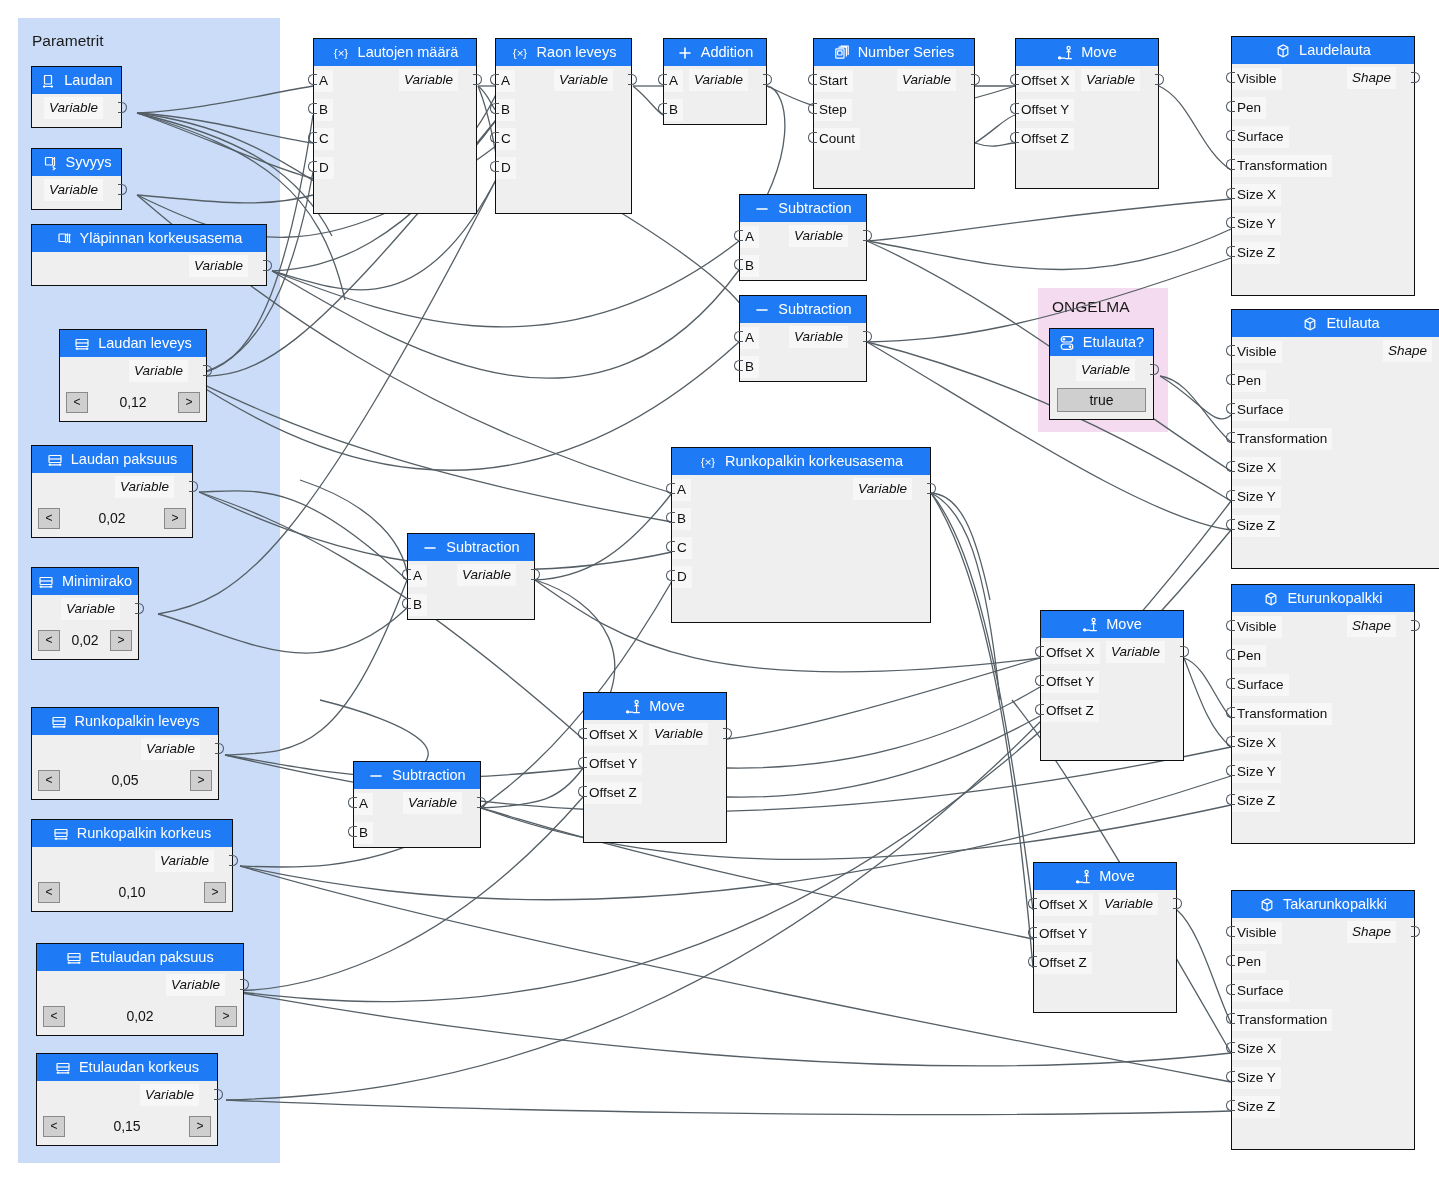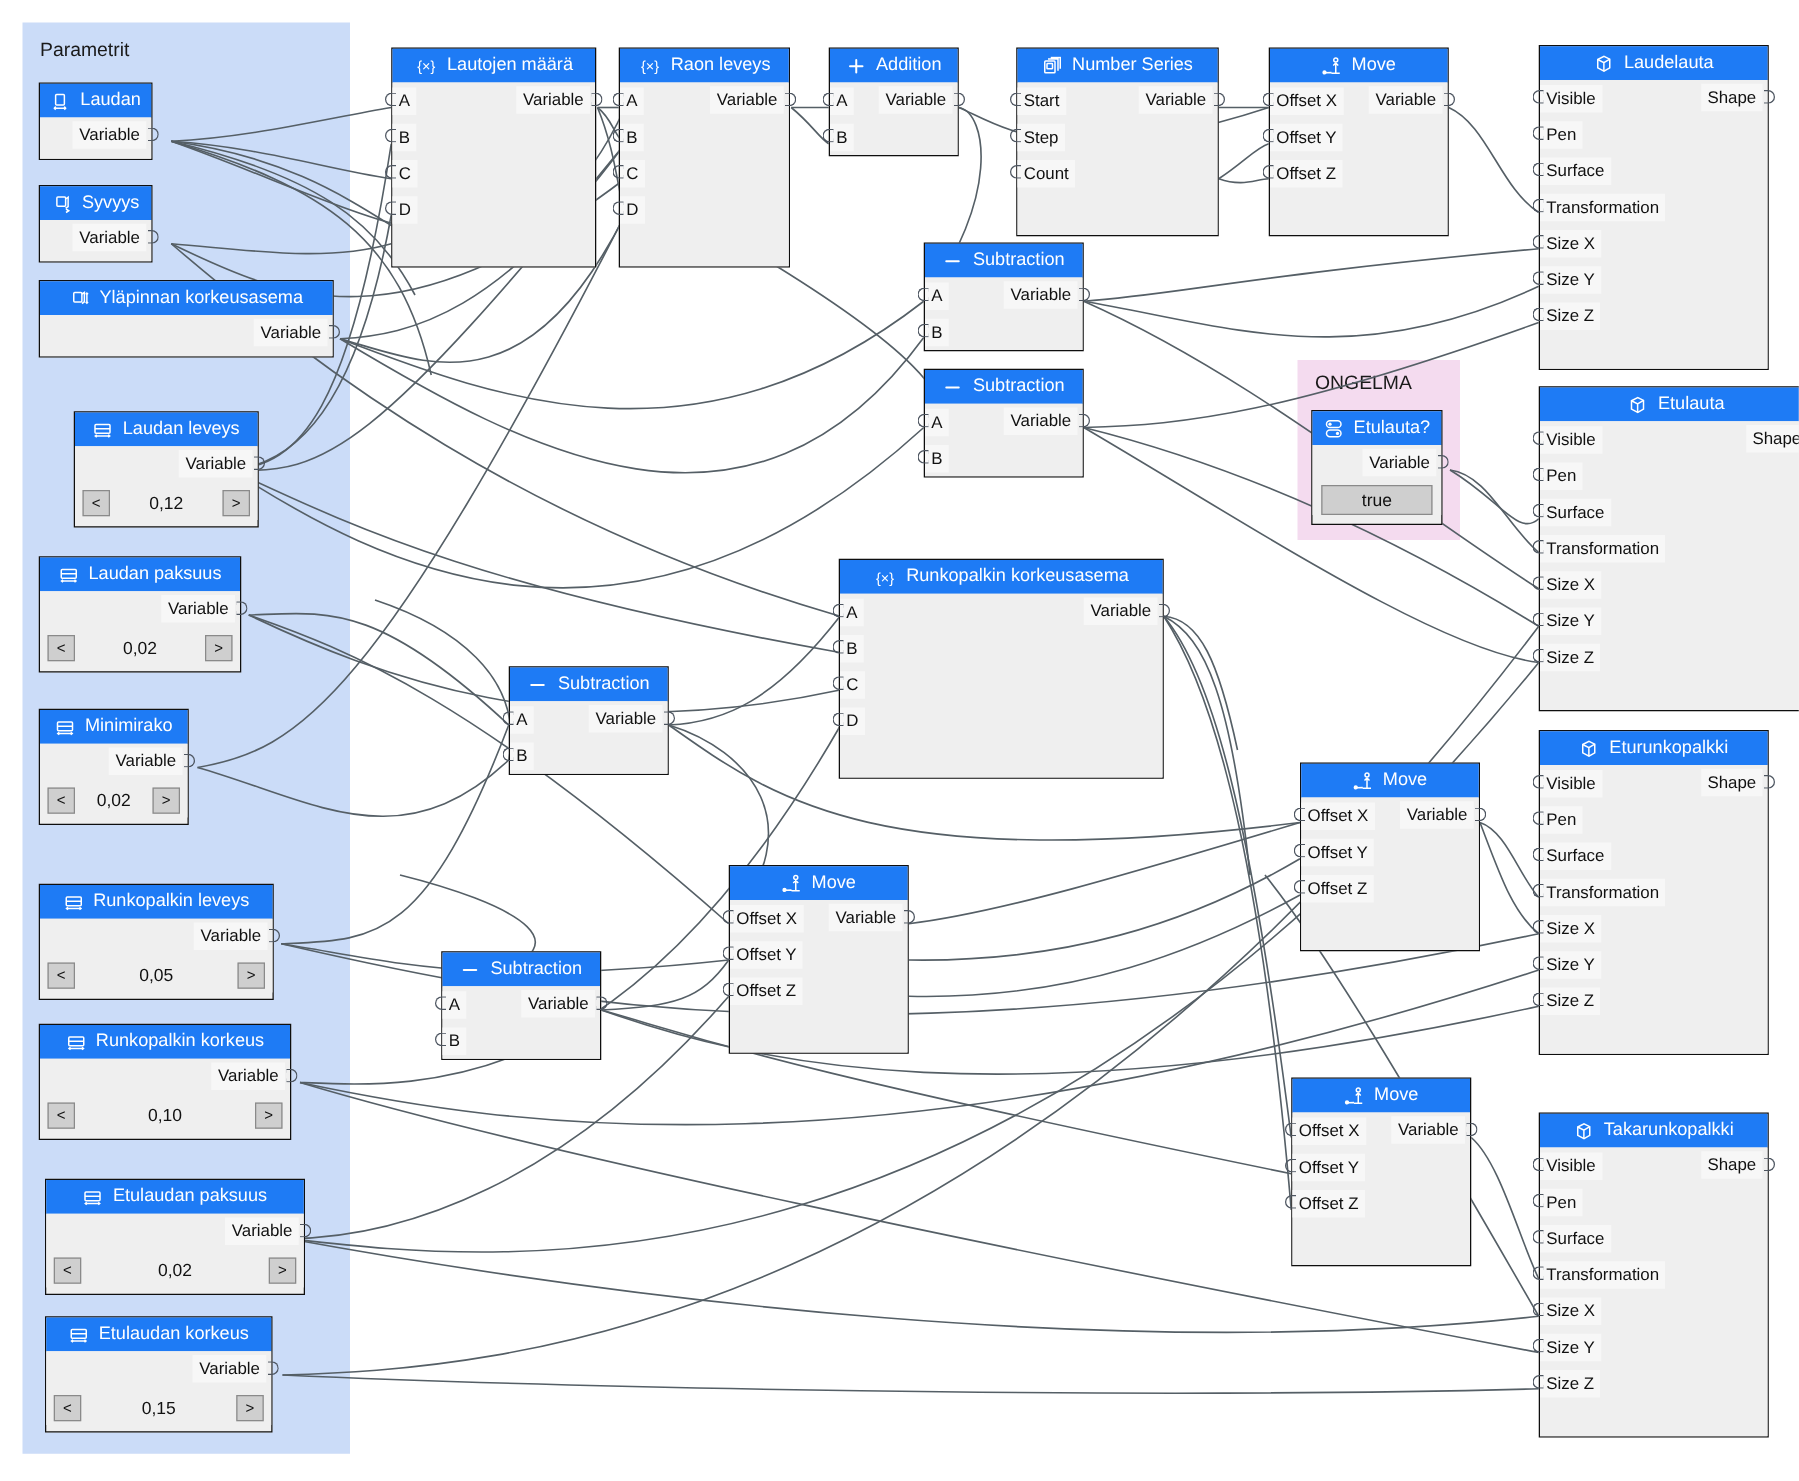--- a/index.html
+++ b/index.html
@@ -26,21 +26,21 @@
     font-size:14.5px;white-space:nowrap;padding:0 6px;box-sizing:border-box;
   }
   .node .hdr .ttl{font-size:14.5px;}
   .node .body{position:relative;background:#efefef;}
   .row{position:relative;height:29px;display:flex;align-items:center;}
   .slot{
     background:#f7f7f7;height:22px;line-height:22px;font-size:13.5px;color:#111;
     padding:0 5px;box-sizing:border-box;display:inline-block;white-space:nowrap;
   }
   .slot.in{margin-left:0;}
-  .slot.out{position:absolute;right:4px;text-align:right;}
+  .slot.out{position:absolute;right:18px;text-align:right;font-style:italic;}
   .port{
     position:absolute;width:9px;height:11px;box-sizing:border-box;
     border:1.3px solid #4d5560;background:transparent;
   }
   .port.l{left:-6px;border-radius:8px 0 0 8px;border-right:none;}
   .port.r{right:-6px;border-radius:0 8px 8px 0;border-left:none;}
 
   .stepper{display:flex;align-items:center;height:28px;margin:2px 6px 5px 6px;justify-content:space-between;}
   .stepbtn{
     width:22px;height:21px;border:1px solid #8a8a8a;background:#cfcfcf;
@@ -233,21 +233,21 @@
             <span class="slot out" style="top: 3px;">Variable</span>
             <span class="port r" style="top: 8px;"></span>
           </div>
           <div class="stepper">
             <div class="stepbtn">&lt;</div>
             <div class="stepval">0,02</div>
             <div class="stepbtn">&gt;</div>
           </div>
         </div>
       </div>
-      <div class="node" style="left: 31px; top: 567px; width: 120px;">
+      <div class="node" style="left: 31px; top: 567px; width: 108px;">
         <div class="hdr">
           <span>
             <svg class="ic" width="16" height="16" viewBox="0 0 16 16" fill="none" stroke="#ffffff" stroke-width="1.2">
               <rect x="2" y="3.5" width="12" height="7" rx="0.8"></rect>
               <path d="M2 7h12"></path>
               <path d="M2.2 12.8h11.6M3.4 11.8L2.2 12.8l1.2 1M12.6 11.8l1.2 1-1.2 1"></path>
             </svg>
           </span>
           <span class="ttl">Minimirako</span>
         </div>

